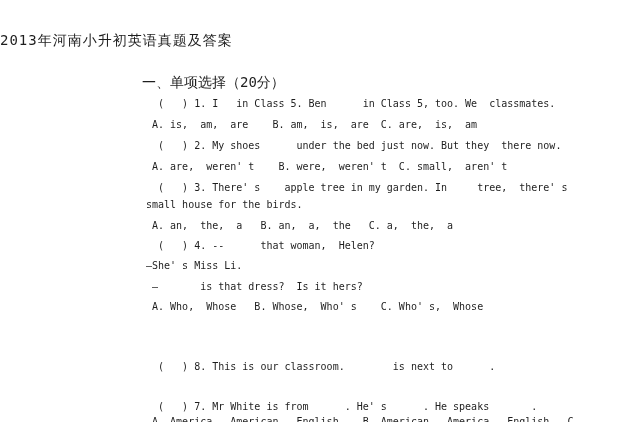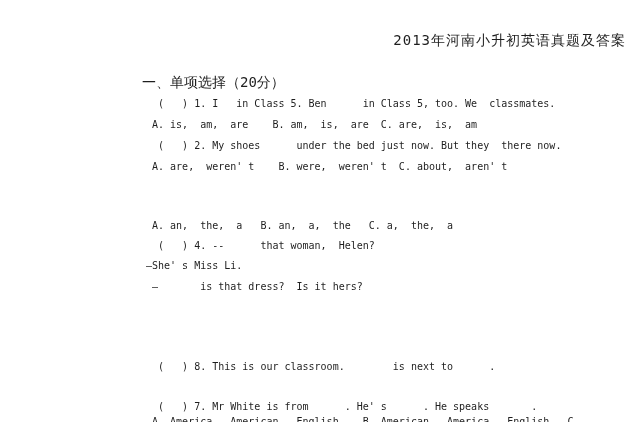--- a/index.html
+++ b/index.html
@@ -18,21 +18,21 @@
   .page {
     position: absolute;
     inset: 0;
     background: #ffffff;
   }
   .doc-title {
     position: absolute;
     top: 32px;
     left: 0;
     right: 0;
-    text-align: right;
+    text-align: left;
     font-size: 14px;
     line-height: 16px;
     letter-spacing: 1px;
     white-space: pre;
   }
   .section-heading {
     position: absolute;
     left: 142px;
     top: 76px;
     font-size: 14px;
@@ -50,21 +50,24 @@
 </head>
 <body>
 
 <div class="page">
   <div class="doc-title">2013年河南小升初英语真题及答案</div>
   <div class="section-heading">一、单项选择（20分）</div>
 
   <div class="line" style="top:98px">  (   ) 1. I   in Class 5. Ben      in Class 5, too. We  classmates.</div>
   <div class="line" style="top:119px"> A. is,  am,  are    B. am,  is,  are  C. are,  is,  am</div>
   <div class="line" style="top:140px">  (   ) 2. My shoes      under the bed just now. But they  there now.</div>
-  <div class="line" style="top:161px"> A. are,  weren' t    B. were,  weren' t  C. about,  aren' t</div>
+  <div class="line" style="top:161px"> A. are,  weren' t    B. were,  weren' t  C. small,  aren' t</div>
+  <div class="line" style="top:182px">  (   ) 3. There' s    apple tree in my garden. In     tree,  there' s</div>
+  <div class="line" style="top:199px">small house for the birds.</div>
   <div class="line" style="top:220px"> A. an,  the,  a   B. an,  a,  the   C. a,  the,  a</div>
   <div class="line" style="top:240px">  (   ) 4. --      that woman,  Helen?</div>
   <div class="line" style="top:260px">—She' s Miss Li.</div>
   <div class="line" style="top:281px"> —       is that dress?  Is it hers?</div>
+  <div class="line" style="top:301px"> A. Who,  Whose   B. Whose,  Who' s    C. Who' s,  Whose</div>
   <div class="line" style="top:361px">  (   ) 8. This is our classroom.        is next to      .</div>
   <div class="line" style="top:401px">  (   ) 7. Mr White is from      . He' s      . He speaks       .</div>
   <div class="line" style="top:416px"> A. America,  American,  English    B. American,  America,  English   C.</div>
 </div>
 
 </body></html>

